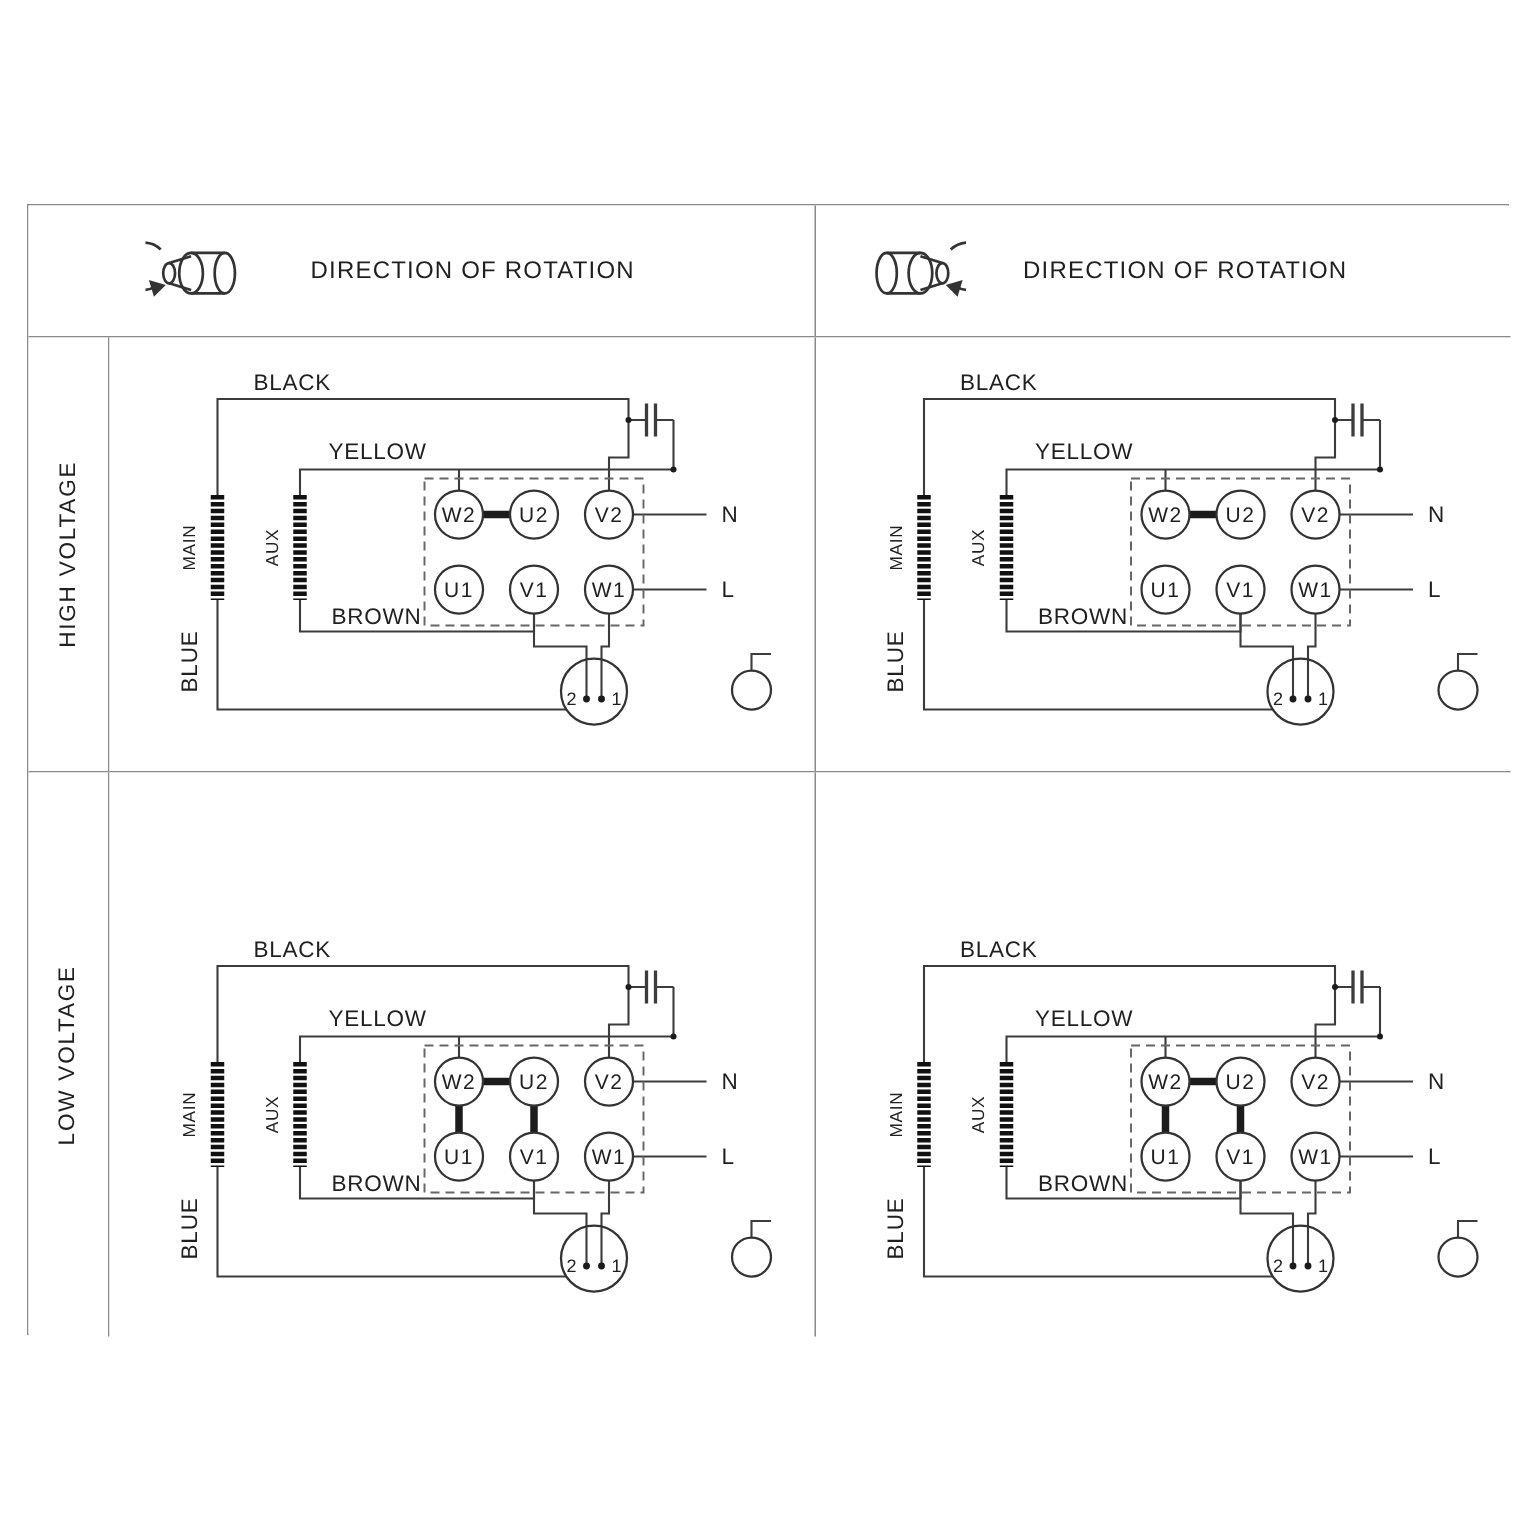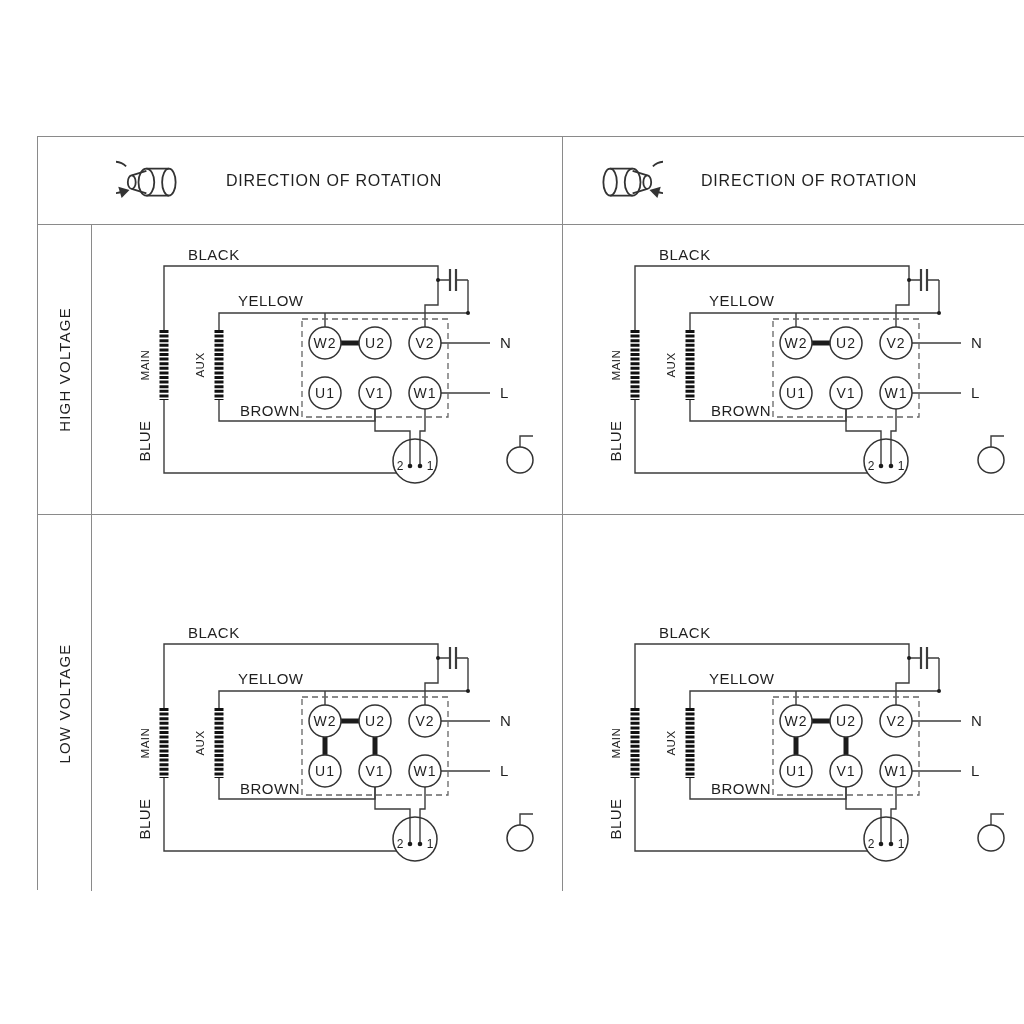--- a/index.html
+++ b/index.html
@@ -1,20 +1,20 @@
 <!DOCTYPE html>
 <html><head>
 <meta charset="utf-8">
 <style>
   html,body{margin:0;padding:0;background:#fff;}
   .page{position:relative;width:1024px;height:1024px;background:#fff;
         font-family:"Liberation Sans",sans-serif;color:#222;overflow:hidden;}
   .frame{position:absolute;left:18px;top:136px;width:988px;height:754px;
          border:1px solid #8a8a8a;box-sizing:border-box;
-         display:grid;grid-template-columns:54px 470px 464px;grid-template-rows:88px 290px 376px;margin-left:19px;}
+         display:grid;grid-template-columns:54px 470px 464px;grid-template-rows:88px 290px 376px;}
   .cell{box-sizing:border-box;background:#fff;}
   .header-cell{grid-column:1/3;display:flex;align-items:center;gap:38px;
                padding-left:78px;border-bottom:1px solid #8a8a8a;}
   .header-cell.right{grid-column:3/4;border-left:1px solid #8a8a8a;padding-left:28px;}
   .header-label{font-size:16px;letter-spacing:.8px;color:#1f1f1f;}
   .motor-icon{width:72px;height:50px;flex:0 0 auto;}
   .header-cell.right .motor-icon{transform:scaleX(-1);}
   .rowlabel{border-right:1px solid #8a8a8a;display:flex;align-items:center;justify-content:center;}
   .rowlabel span{transform:rotate(-90deg);white-space:nowrap;font-size:15px;
                  letter-spacing:1.2px;color:#1f1f1f;}

